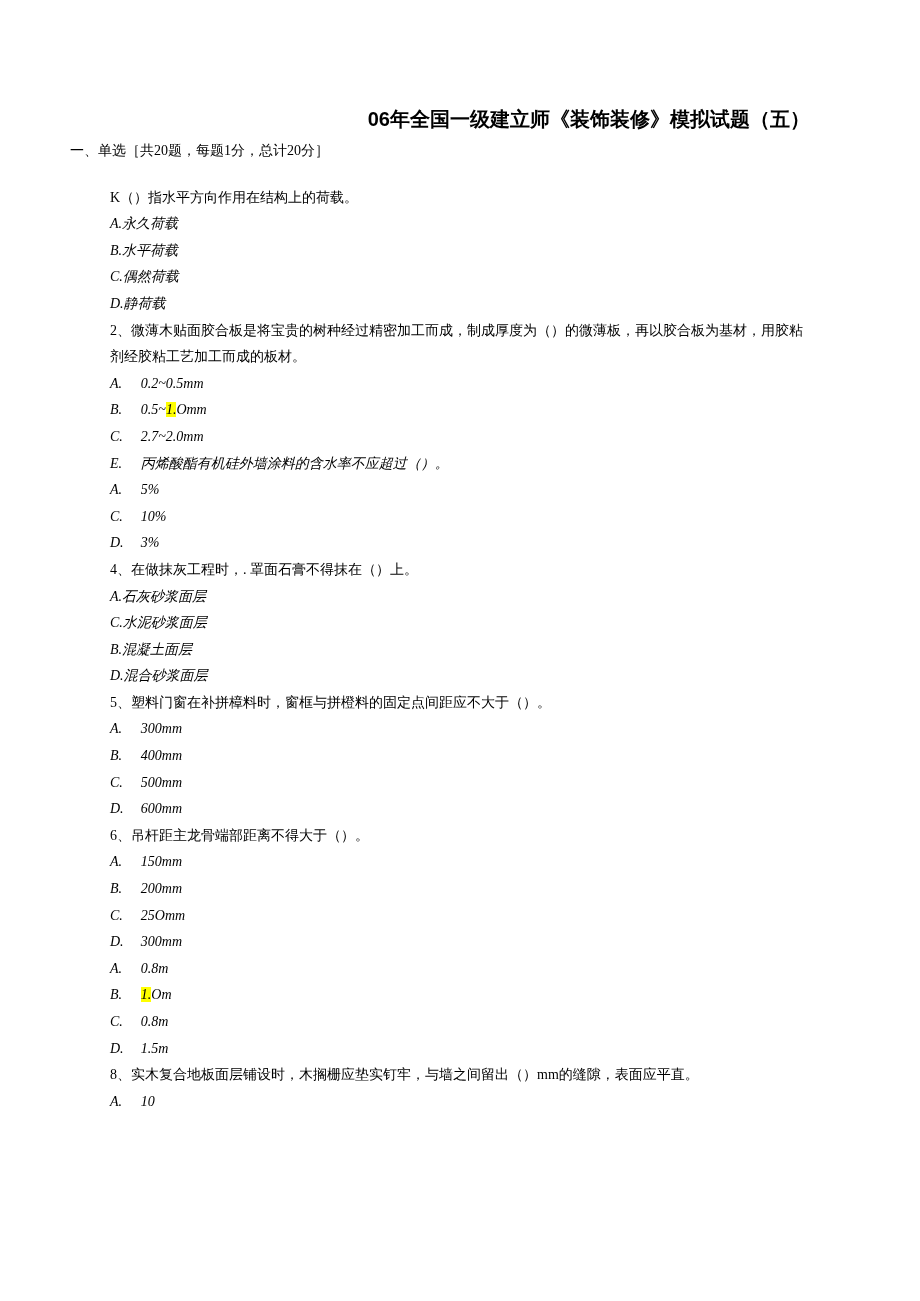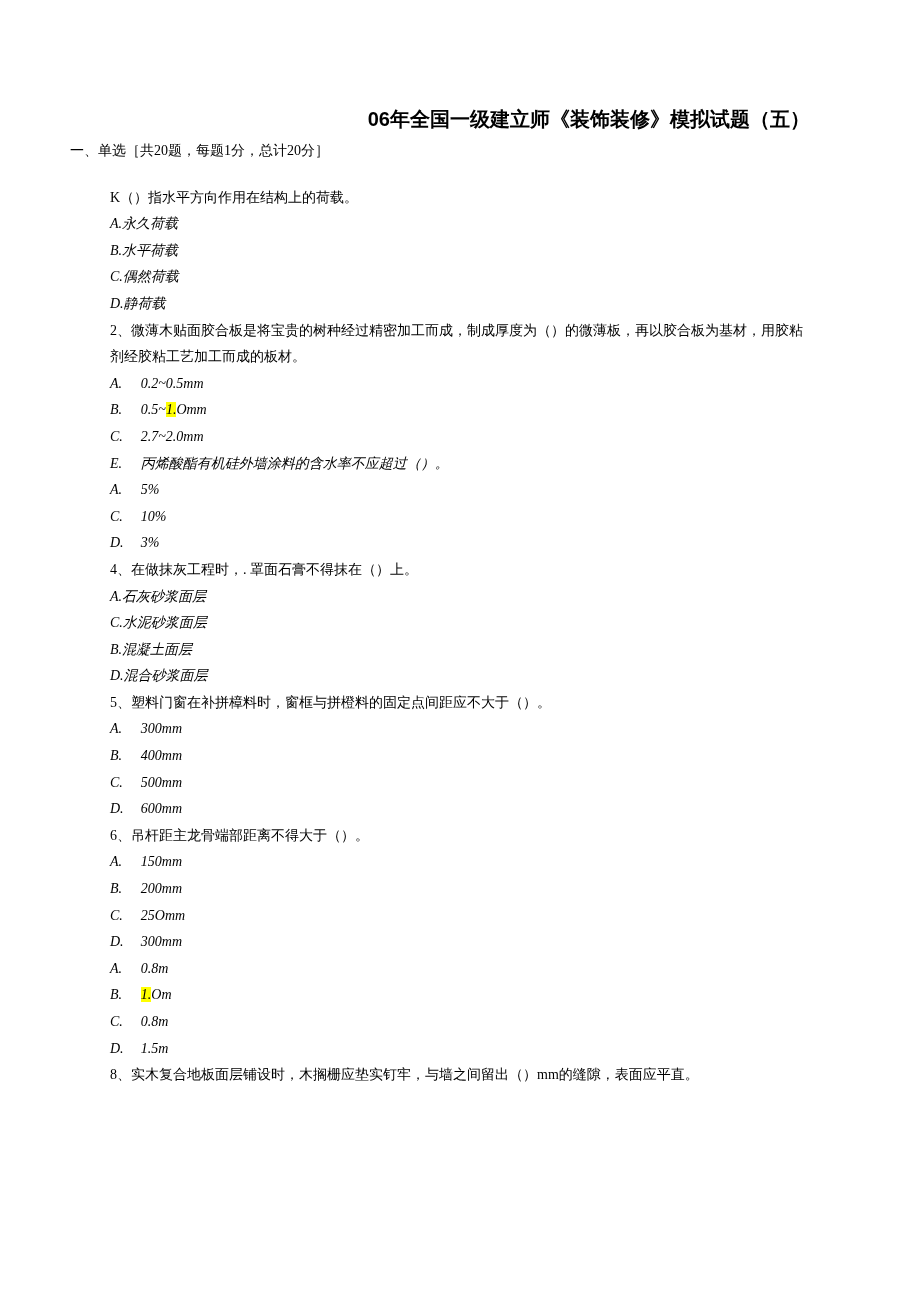--- a/index.html
+++ b/index.html
@@ -98,13 +98,14 @@
 
 <div class="block">
   <div class="option"><span class="opt-label-dot">A.</span><span>0.8m</span></div>
   <div class="option"><span class="opt-label-dot">B.</span><span class="highlight">1.</span><span>Om</span></div>
   <div class="option"><span class="opt-label-dot">C.</span><span>0.8m</span></div>
   <div class="option"><span class="opt-label-dot">D.</span><span>1.5m</span></div>
 </div>
 
 <div class="block">
   <div class="question">8、实木复合地板面层铺设时，木搁栅应垫实钉牢，与墙之间留出（）mm的缝隙，表面应平直。</div>
+  <div class="option"><span class="opt-label-dot">A.</span><span>10</span></div>
 </div>
 
 </body></html>

